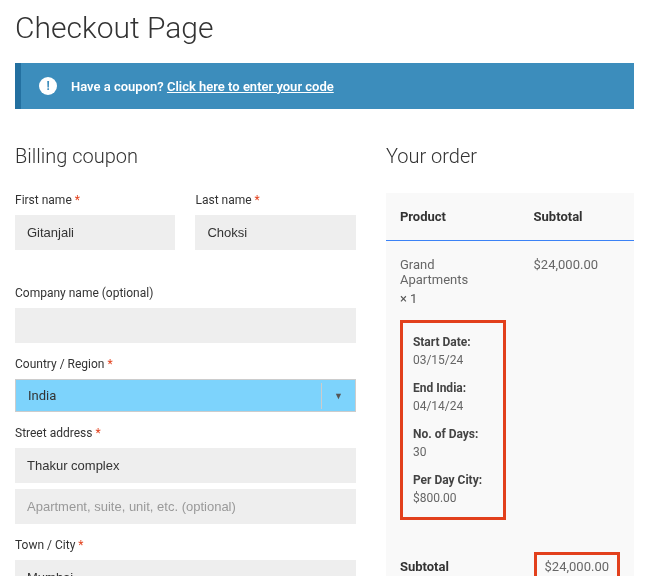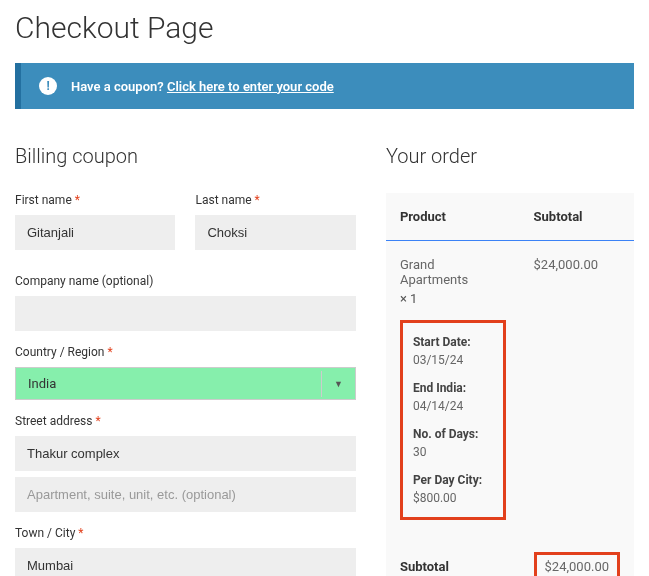--- a/index.html
+++ b/index.html
@@ -42,21 +42,21 @@
     .coupon-banner .link { text-decoration: underline; cursor: pointer; }
     .columns { display: flex; gap: 30px; }
     .col-left { flex: 1 1 55%; }
     .col-right { flex: 1 1 40%; }
     h2 {
       font-size: 20px;
       font-weight: 300;
       color: #333;
       margin-bottom: 25px;
     }
-    .row { display: flex; gap: 20px; margin-bottom: 24px; }
+    .row { display: flex; gap: 20px; margin-bottom: 36px; }
     .field { display: flex; flex-direction: column; }
     .field.half { flex: 1; }
     .field.full { width: 100%; margin-bottom: 14px; }
     label {
       font-size: 12px;
       color: #333;
       margin-bottom: 8px;
       display: flex; gap: 3px;
     }
     .req { color: #e2401c; }
@@ -65,21 +65,21 @@
       background: #eee;
       padding: 10px 12px;
       font-size: 13px;
       color: #333;
       width: 100%;
       outline: none;
     }
     input::placeholder { color: #999; }
     .select-wrap {
       border: 1px solid #ccc;
-      background: #86efac;
+      background: #7dd3fc;
       display: flex;
       align-items: center;
       padding: 0;
       position: relative;
     }
     .select-wrap span.val {
       padding: 8px 12px;
       font-size: 13px;
       flex: 1;
     }

